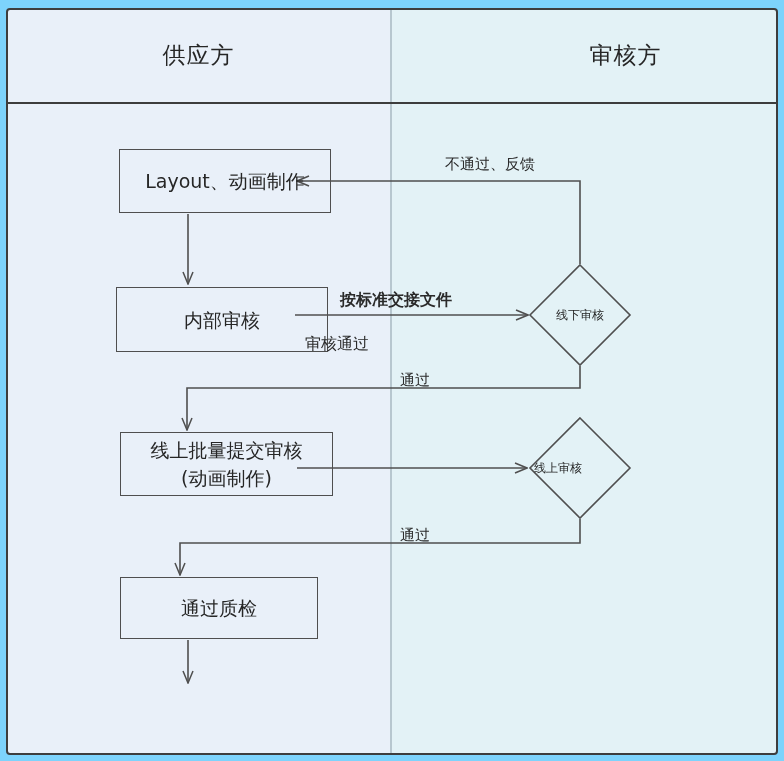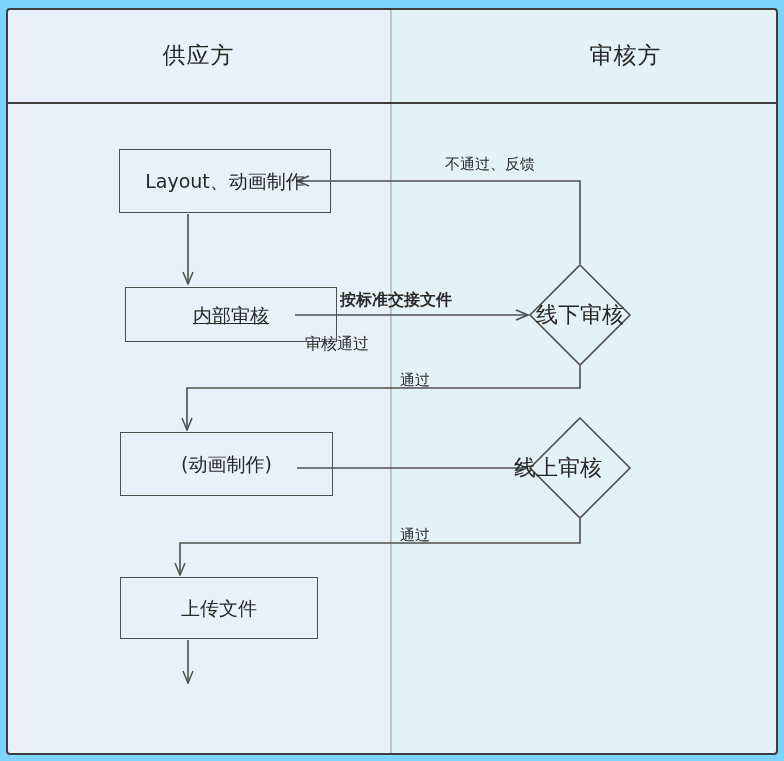--- a/index.html
+++ b/index.html
@@ -18,26 +18,26 @@
   
   .hcell{position:absolute;top:8px;height:95px;display:flex;align-items:center;justify-content:center;
     font-size:23px;letter-spacing:1px;}
   .hcell.left{left:6px;width:385px;}
   .hcell.right{left:391px;width:387px;padding-left:41px;}
   
   .node{position:absolute;box-sizing:border-box;border:1.5px solid #4f4f4f;background:transparent;
     display:flex;flex-direction:column;align-items:center;justify-content:center;
     font-size:19px;text-align:center;line-height:28px;margin-left:36px;}
   .n-layout{left:83px;top:149px;width:212px;height:64px;}
-  .n-internal{left:89px;top:287px;width:212px;height:55px;text-decoration:underline;}
+  .n-internal{left:80px;top:287px;width:212px;height:65px;}
   .n-batch{left:84px;top:432px;width:213px;height:64px;}
   .n-publish{left:84px;top:577px;width:198px;height:62px;}
   .n-upload{left:83px;top:685px;width:210px;height:63px;}
   
-  .dlabel{position:absolute;width:100px;text-align:center;font-size:22px;line-height:22px;}
+  .dlabel{position:absolute;width:100px;text-align:center;font-size:12px;line-height:22px;}
   .d-offline{left:530px;top:304px;}
   .d-online{left:508px;top:457px;}
   
   .elabel{position:absolute;font-size:15px;white-space:nowrap;color:#2a2a2a;}
   .l-reject{left:417px;top:155px;margin-left:28px;}
   .l-handover{left:340px;top:290px;font-size:16px;font-weight:bold;}
   .l-reviewpass{left:305px;top:334px;font-size:16px;}
   .l-pass1{left:400px;top:371px;}
   .l-pass2{left:400px;top:526px;}
   svg.edges{position:absolute;left:0;top:0;pointer-events:none;}
@@ -80,24 +80,25 @@
     <polygon points="580,418 630,468 580,518 530,468" fill="none" stroke="#4f4f4f" stroke-width="1.6"></polygon>
   </svg>
 
   <div class="node n-layout">
     <span>Layout、动画制作</span>
   </div>
   <div class="node n-internal">
     <span>内部审核</span>
   </div>
   <div class="node n-batch">
+    <span>线上批量提交审核</span>
     <span>(动画制作)</span>
   </div>
   <div class="node n-publish">
-    <span>上传文件</span>
+    <span>通过质检</span>
   </div>
 
   <div class="dlabel d-offline">线下审核</div>
   <div class="dlabel d-online">线上审核</div>
 
   <div class="elabel l-reject">不通过、反馈</div>
   <div class="elabel l-handover">按标准交接文件</div>
   <div class="elabel l-reviewpass">审核通过</div>
   <div class="elabel l-pass1">通过</div>
   <div class="elabel l-pass2">通过</div>

